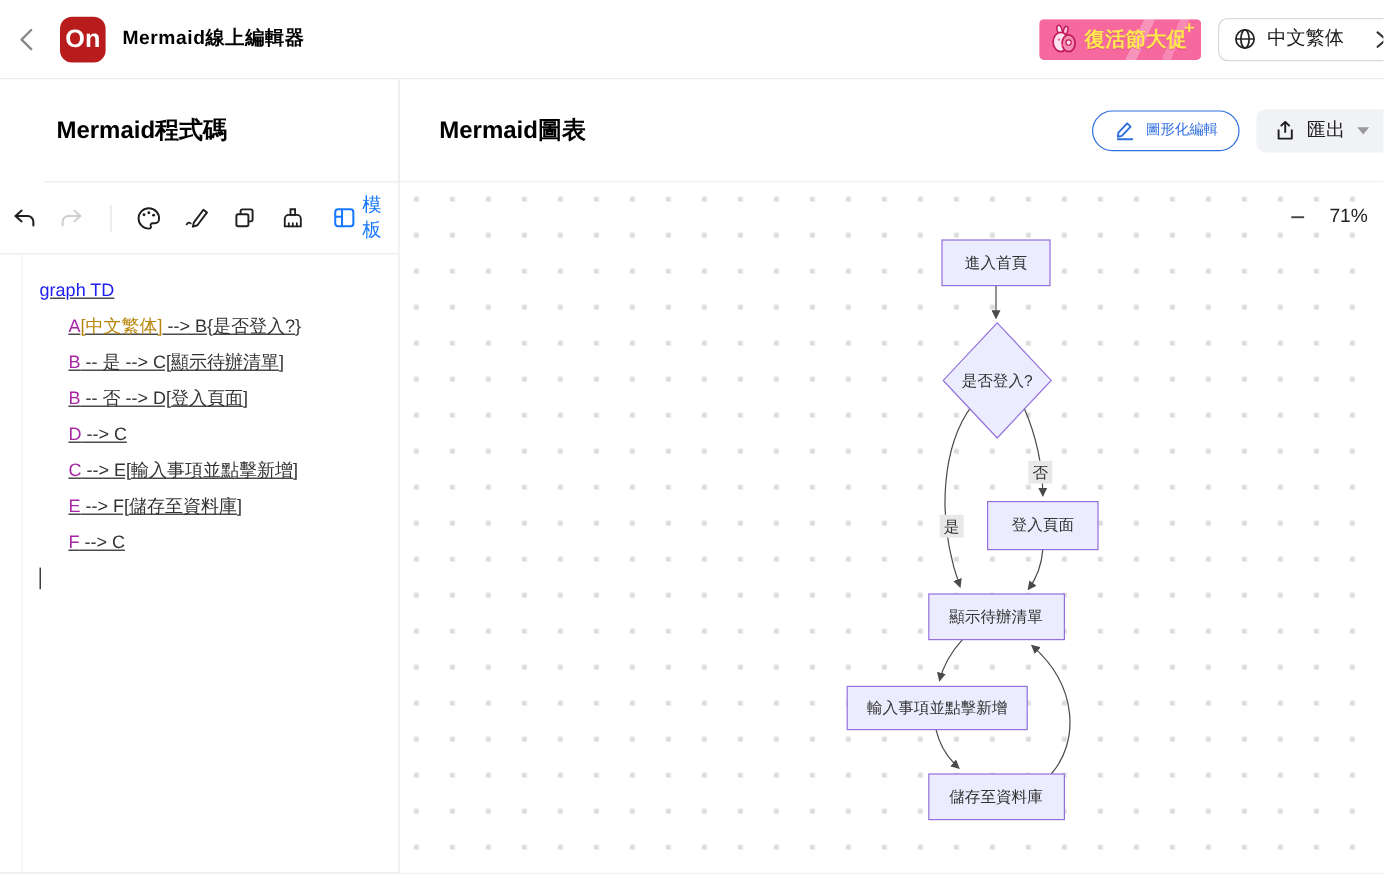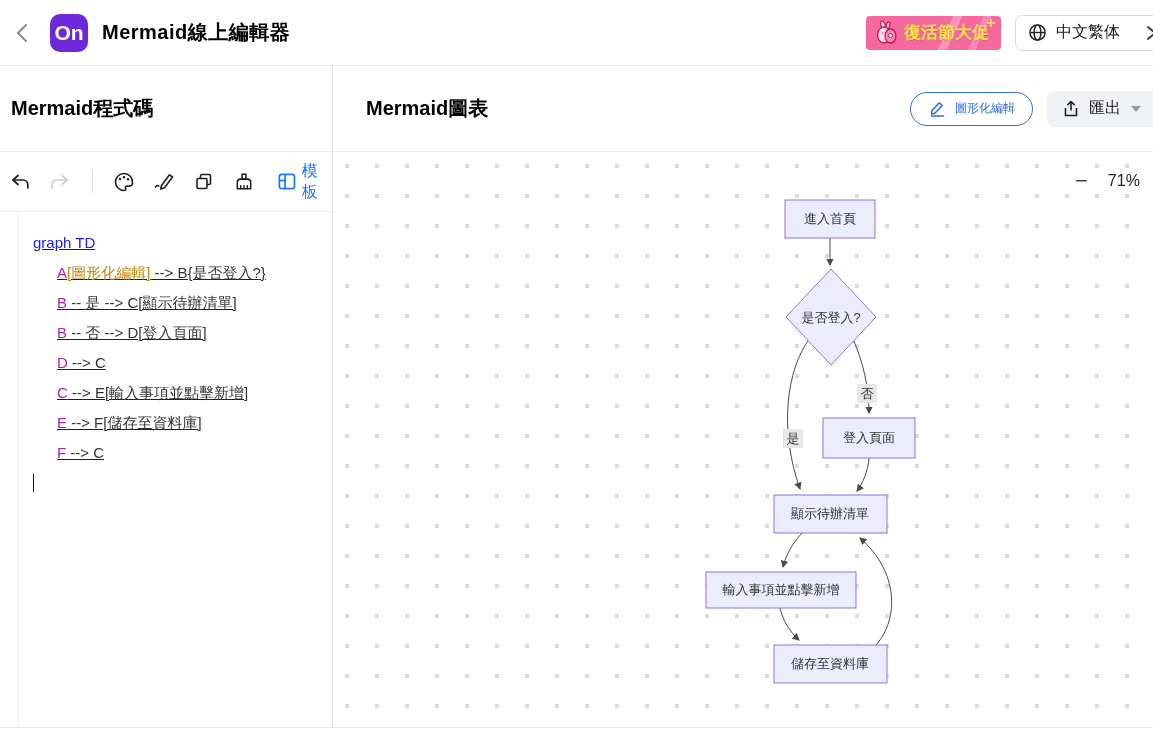--- a/index.html
+++ b/index.html
@@ -4,36 +4,36 @@
 <style>
   * { margin:0; padding:0; box-sizing:border-box; }
   html,body { background:#fff; }
   .app {
     width:1153px; height:738px; position:relative; overflow:hidden;
     font-family:"Liberation Sans","DejaVu Sans",sans-serif; color:#1f1f1f; background:#fff;
   }
   
   .topbar { height:66px; border-bottom:1px solid #ebebeb; display:flex; align-items:center; padding-left:8px; }
   .back-btn { width:28px; height:28px; display:flex; align-items:center; justify-content:center; cursor:pointer; }
-  .logo { width:38px; height:38px; background:#6d28d9; border-radius:10px; color:#fff; font-weight:bold;
+  .logo { width:38px; height:38px; background:#b91c1c; border-radius:10px; color:#fff; font-weight:bold;
           font-size:21px; display:flex; align-items:center; justify-content:center; margin-left:14px; }
-  .topbar-title { font-size:20px; font-weight:bold; color:#000; margin-left:14px; letter-spacing:.5px; }
+  .topbar-title { font-size:16px; font-weight:bold; color:#000; margin-left:14px; letter-spacing:.5px; }
   .topbar-right { margin-left:auto; display:flex; align-items:center; gap:14px; }
   .promo { height:34px; background:#f5699f; border-radius:4px; display:flex; align-items:center; gap:4px;
            padding:0 12px 0 8px; position:relative; overflow:hidden; cursor:pointer;
            background-image:linear-gradient(115deg, transparent 58%, rgba(255,255,255,.28) 58%, rgba(255,255,255,.28) 64%, transparent 64%, transparent 78%, rgba(255,255,255,.22) 78%, rgba(255,255,255,.22) 83%, transparent 83%); }
   .promo-label { color:#ffe94d; font-weight:bold; font-size:17px; text-shadow:0 1px 0 rgba(180,30,90,.35); }
   .lang-btn { height:36px; width:152px; border:1px solid #d9d9d9; border-radius:8px; background:#fff;
               display:flex; align-items:center; gap:9px; padding:0 8px 0 12px; font-size:16px; color:#1a1a1a;
               margin-right:-14px; cursor:pointer; }
   .lang-label { flex:1; }
   
   .main { display:flex; height:662px; border-bottom:1px solid #e6e6e6; }
   .left-panel { width:333px; border-right:1px solid #e4e4e4; display:flex; flex-direction:column; }
-  .panel-header { height:86px; border-bottom:1px solid #ececec; display:flex; align-items:center; padding-left:11px; }
+  .panel-header { height:86px; border-bottom:1px solid #ececec; display:flex; align-items:center; padding-left:11px;margin-left:36px; }
   .panel-title { font-size:20px; font-weight:bold; color:#000; }
   
   .toolbar { height:60px; border-bottom:1px solid #ececec; display:flex; align-items:center; padding-left:10px; }
   .tool { width:22px; height:22px; display:flex; align-items:center; justify-content:center; cursor:pointer; }
   .tool + .tool { margin-left:18px; }
   .tool-sep { width:1px; height:22px; background:#e0e0e0; margin:0 0 0 22px; }
   .tool-sep + .tool { margin-left:20px; }
   .template-btn { display:flex; align-items:center; gap:5px; margin-left:22px; cursor:pointer; }
   .template-label { color:#1677ff; font-size:16px; }
   
@@ -163,21 +163,21 @@
             <rect x="2.5" y="3" width="16" height="15" rx="2.5" fill="none" stroke="#1677ff" stroke-width="1.8"></rect>
             <path d="M8.5 3 V18" stroke="#1677ff" stroke-width="1.8"></path>
             <path d="M2.5 9.5 H8.5" stroke="#1677ff" stroke-width="1.8"></path>
           </svg>
           <span class="template-label">模板</span>
         </div>
       </div>
 
       <div class="code-area">
         <div class="code-line"><span class="tok kw">graph TD</span></div>
-        <div class="code-line indent"><span class="tok id">A</span><span class="tok str">[圖形化編輯]</span><span class="tok plain"> --&gt; B{是否登入?}</span></div>
+        <div class="code-line indent"><span class="tok id">A</span><span class="tok str">[中文繁体]</span><span class="tok plain"> --&gt; B{是否登入?}</span></div>
         <div class="code-line indent"><span class="tok id">B</span><span class="tok plain"> -- 是 --&gt; C[顯示待辦清單]</span></div>
         <div class="code-line indent"><span class="tok id">B</span><span class="tok plain"> -- 否 --&gt; D[登入頁面]</span></div>
         <div class="code-line indent"><span class="tok id">D</span><span class="tok plain"> --&gt; C</span></div>
         <div class="code-line indent"><span class="tok id">C</span><span class="tok plain"> --&gt; E[輸入事項並點擊新增]</span></div>
         <div class="code-line indent"><span class="tok id">E</span><span class="tok plain"> --&gt; F[儲存至資料庫]</span></div>
         <div class="code-line indent"><span class="tok id">F</span><span class="tok plain"> --&gt; C</span></div>
         <div class="code-line"><span class="caret"></span></div>
       </div>
     </aside>
 

